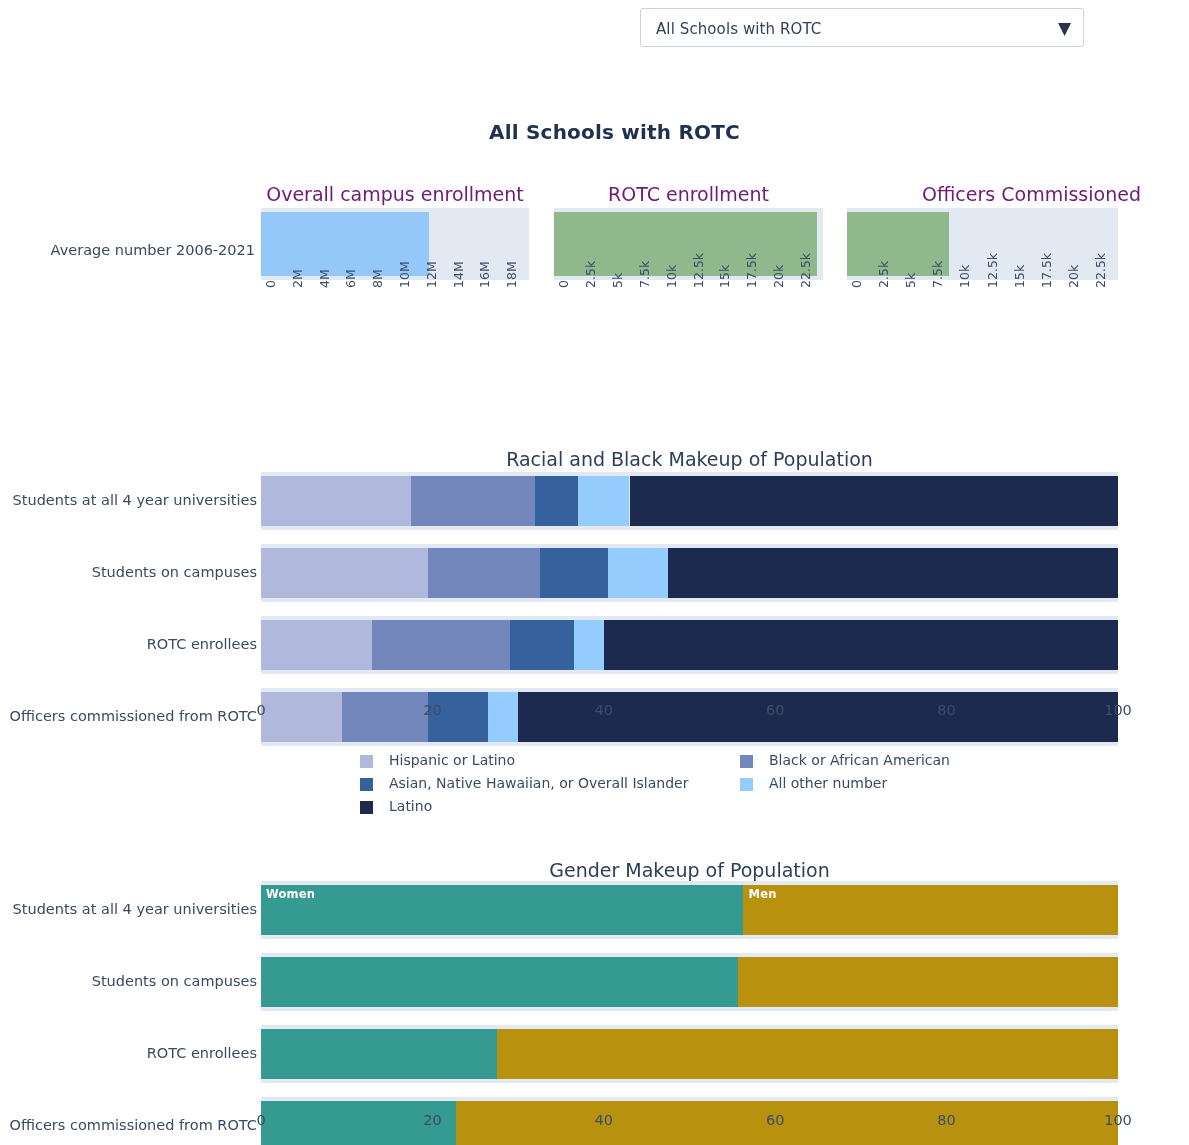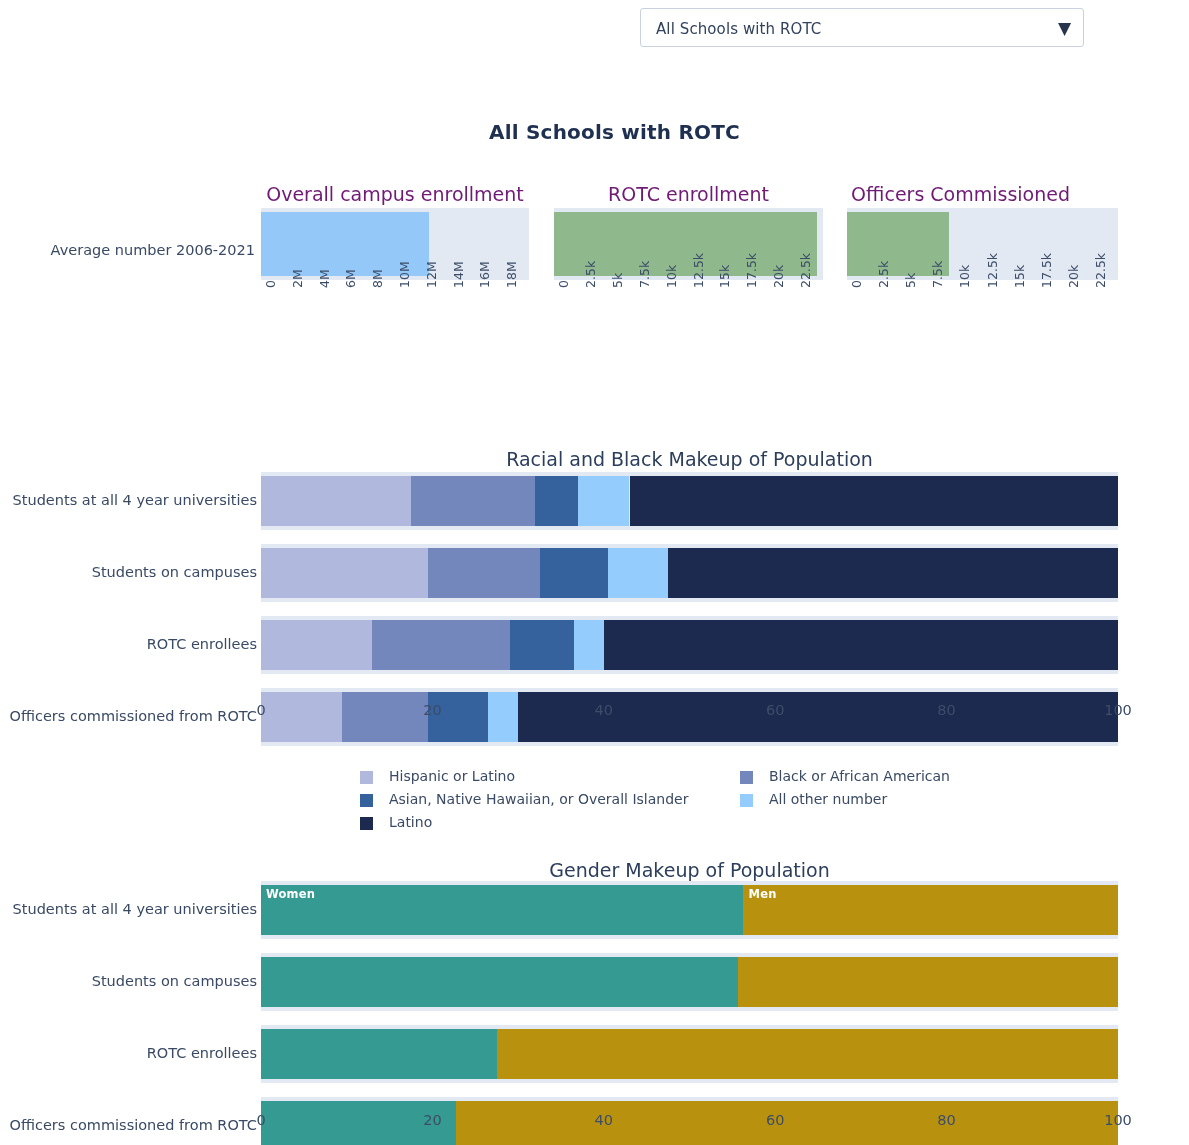--- a/index.html
+++ b/index.html
@@ -87,21 +87,21 @@
     transform:translateX(-50%);
   }
   .inbar-label{
     position:absolute;
     font-size:11.5px; font-weight:bold; color:#ffffff;
     letter-spacing:.2px;
   }
 
   
   #race-legend{
-    position:absolute; left:360px; top:750px; width:640px; height:62px;margin-top:16px;
+    position:absolute; left:360px; top:750px; width:640px; height:62px;
   }
   .lg-item{ position:absolute; height:18px; }
   .lg-sw{ position:absolute; left:0; top:3px; width:13px; height:13px; }
   .lg-tx{ position:absolute; left:29px; top:0; font-size:14px; color:#3a4a64; white-space:nowrap;}
 </style>
 </head>
 <body>
 
 <div id="select-row">
   <div id="school-select">
@@ -135,21 +135,21 @@
     <div class="tick-v" style="left: 556px; top: 288px;">0</div>
     <div class="tick-v" style="left: 582.9px; top: 288px;">2.5k</div>
     <div class="tick-v" style="left: 609.8px; top: 288px;">5k</div>
     <div class="tick-v" style="left: 636.7px; top: 288px;">7.5k</div>
     <div class="tick-v" style="left: 663.6px; top: 288px;">10k</div>
     <div class="tick-v" style="left: 690.5px; top: 288px;">12.5k</div>
     <div class="tick-v" style="left: 717.4px; top: 288px;">15k</div>
     <div class="tick-v" style="left: 744.3px; top: 288px;">17.5k</div>
     <div class="tick-v" style="left: 771.2px; top: 288px;">20k</div>
     <div class="tick-v" style="left: 798.1px; top: 288px;">22.5k</div>
-    <div class="panel-title" style="left: 799px; top: 183px; width: 271px; text-align: right;">Officers Commissioned</div>
+    <div class="panel-title" style="left: 896px; top: 183px; width: 271px;">Officers Commissioned</div>
     <div class="track" style="left: 847px; top: 208px; width: 271px; height: 72px;">
       <div class="barfill" style="width: 101.915px; background: rgb(143, 185, 140);"></div>
     </div>
     <div class="tick-v" style="left: 849px; top: 288px;">0</div>
     <div class="tick-v" style="left: 876.1px; top: 288px;">2.5k</div>
     <div class="tick-v" style="left: 903.2px; top: 288px;">5k</div>
     <div class="tick-v" style="left: 930.3px; top: 288px;">7.5k</div>
     <div class="tick-v" style="left: 957.4px; top: 288px;">10k</div>
     <div class="tick-v" style="left: 984.5px; top: 288px;">12.5k</div>
     <div class="tick-v" style="left: 1011.6px; top: 288px;">15k</div>

